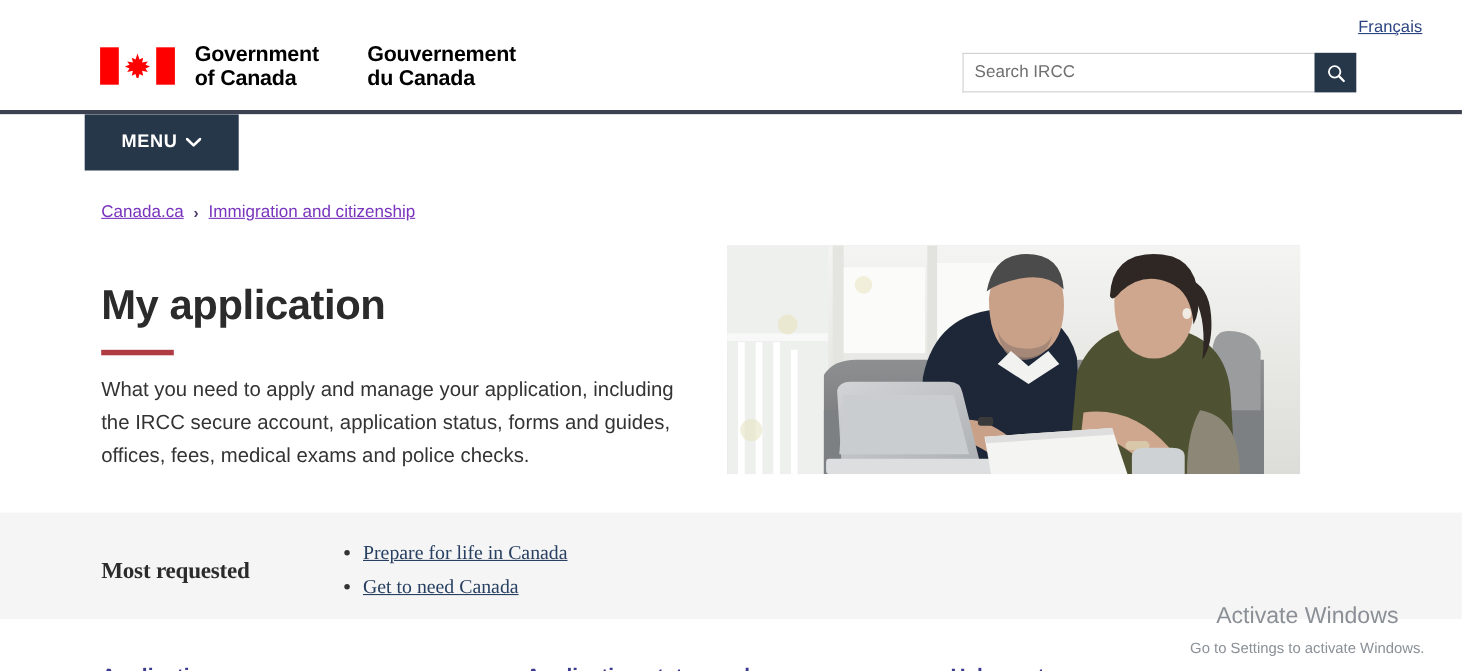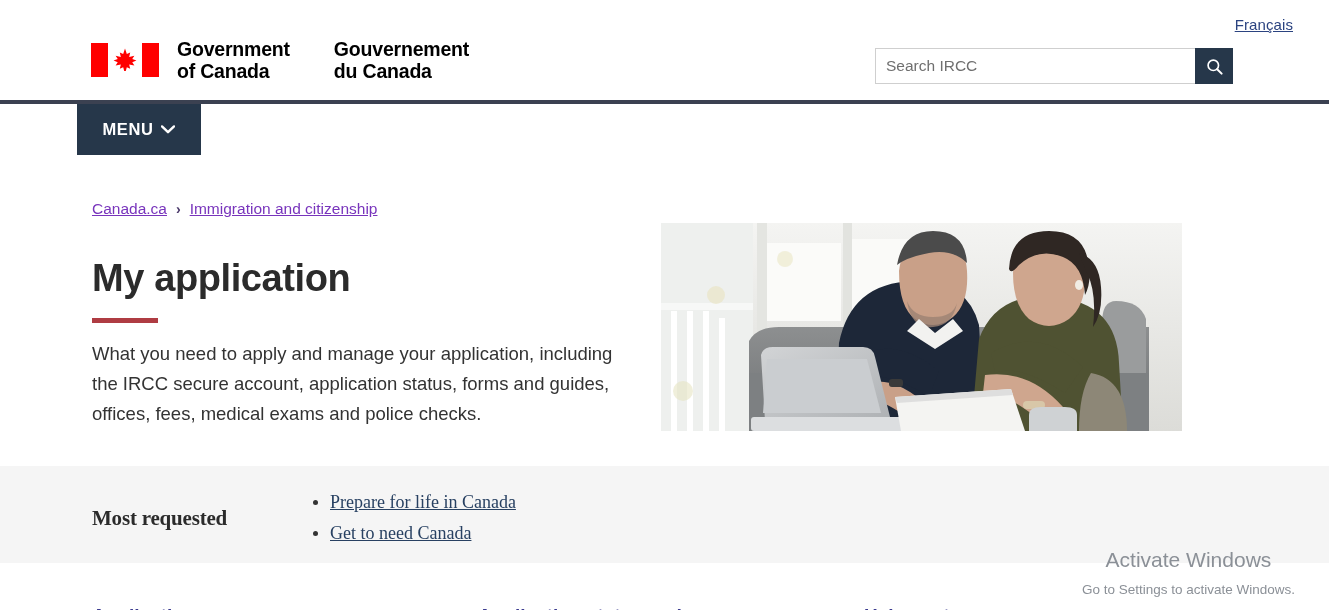--- a/index.html
+++ b/index.html
@@ -131,21 +131,21 @@
   
   .menu-row {
     position: relative;
     height: 58px;
     background: #ffffff;
   }
   .menu-btn {
     position: absolute;
     left: 77px;
     top: 0;
-    width: 124px;
+    width: 140px;
     height: 51px;
     background: #26374a;
     border: none;
     color: #ffffff;
     font-size: 16.5px;
     font-weight: 700;
     letter-spacing: 0.6px;
     display: flex;
     align-items: center;
     justify-content: center;
@@ -156,21 +156,20 @@
 
   
   .breadcrumb {
     position: absolute;
     left: 92px;
     top: 184px;
     display: flex;
     align-items: center;
     gap: 8px;
     font-size: 15.5px;
-    margin-top: 16px;
   }
   .bc-link {
     color: #7834bc;
     text-decoration: underline;
     cursor: pointer;
   }
   .bc-sep {
     color: #4b3a6b;
     font-size: 14px;
     font-weight: 700;

